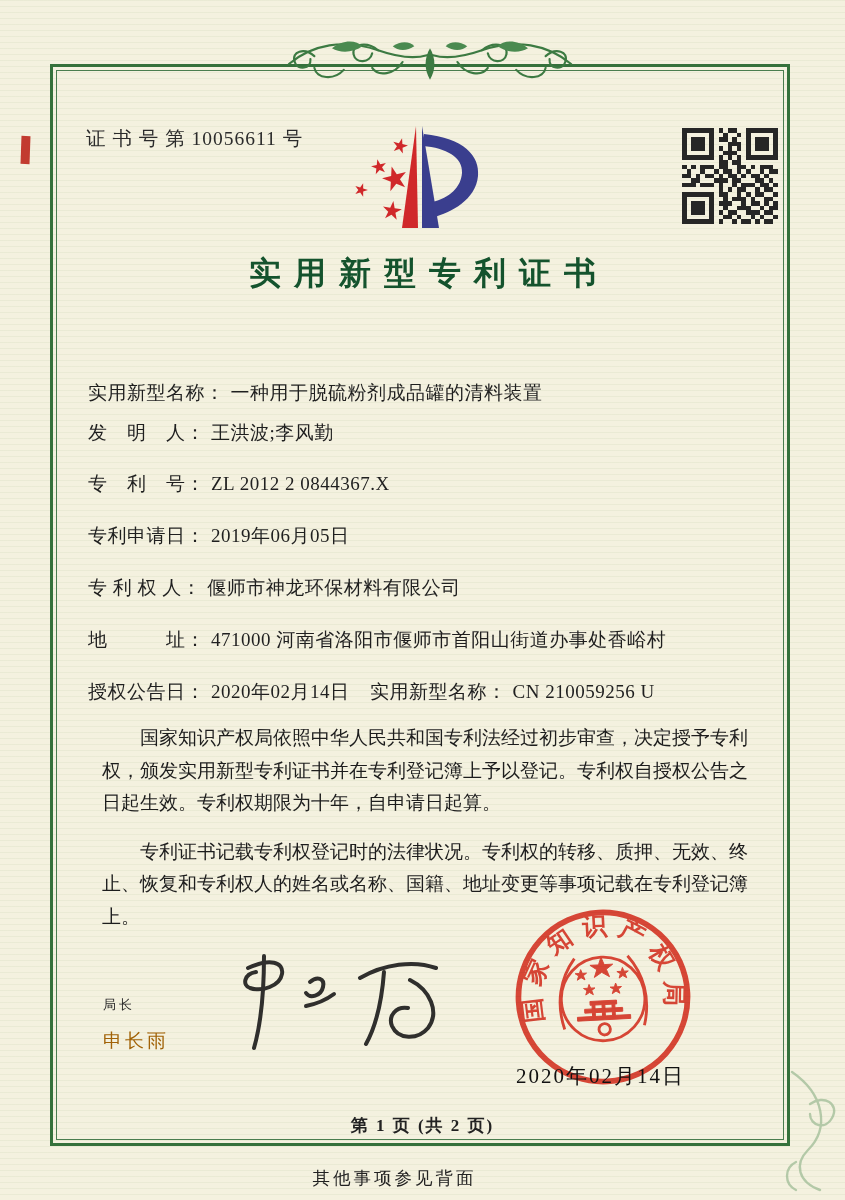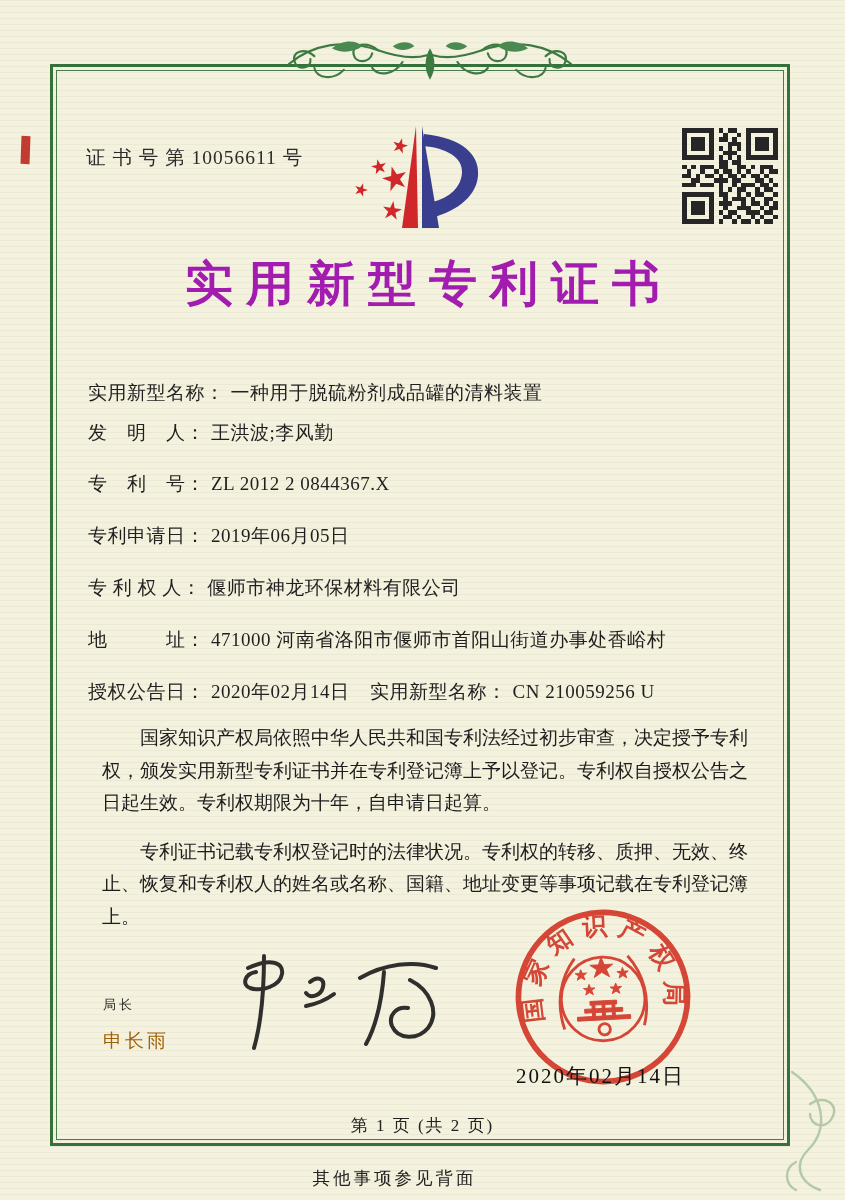--- a/index.html
+++ b/index.html
@@ -10,42 +10,42 @@
       #f4f1df;
     font-family:"Liberation Serif","DejaVu Serif",serif;
     color:#222;
   }
   .frame{
     position:absolute;left:50px;top:64px;width:740px;height:1082px;
     border:3px solid #35713b;box-sizing:border-box;
   }
   .frame-inner{position:absolute;inset:3px;border:1px solid #4a7d4e;}
   .abs{position:absolute;}
-  .certno{left:86px;top:144px;font-size:19.5px;letter-spacing:1px;color:#2b2b2b;}
+  .certno{left:86px;top:125px;font-size:19.5px;letter-spacing:1px;color:#2b2b2b;}
   .title{
-    left:0;right:0;top:252px;text-align:center;font-size:48px;font-weight:bold;
-    letter-spacing:13px;text-indent:13px;color:#a21caf;
+    left:0;right:0;top:252px;text-align:center;font-size:32px;font-weight:bold;
+    letter-spacing:13px;text-indent:13px;color:#14532d;
   }
   .row{left:88px;font-size:19px;color:#1f1f1f;white-space:nowrap;}
   .row .lab{letter-spacing:.5px;}
   .row .val{margin-left:6px;letter-spacing:.5px;}
   .grant2{position:absolute;left:282px;top:0;}
   .paras{
     left:86px;top:706px;width:678px;font-size:19px;line-height:32.5px;
     text-align:justify;color:#1d1d1d;
   }
   .paras p{margin:16px;text-indent:2em;}
   .sig-title{left:103px;top:996px;font-size:13px;letter-spacing:3px;
     font-family:"Liberation Sans","DejaVu Sans",sans-serif;color:#2a2a2a;}
   .sig-name{left:103px;top:1028px;font-size:19px;letter-spacing:3px;
     font-family:"Liberation Sans","DejaVu Sans",sans-serif;color:#a16207;}
   .seal-wrap{left:508px;top:902px;width:190px;height:190px;transform:rotate(-3deg);
     opacity:.92;mix-blend-mode:multiply;}
   .seal-date{left:516px;top:1062px;font-size:21px;letter-spacing:2px;color:#111;}
-  .pagenum{left:0;right:0;top:1114px;text-align:center;font-size:17px;color:#222;letter-spacing:2px;}
+  .pagenum{left:0;right:0;top:1114px;text-align:center;font-size:17px;color:#222;letter-spacing:2px;font-weight:bold;}
   .footnote{left:0;right:0;top:1166px;text-align:center;font-size:17.5px;color:#222;
     letter-spacing:3px;transform:translateX(-28px);}
   .qr{left:680px;top:126px;width:100px;height:100px;padding:2px;}
   .qr-grid{display:grid;width:96px;height:96px;
     grid-template-columns:repeat(21,1fr);grid-template-rows:repeat(21,1fr);}
   .qr-grid .m{background:#262626;}
   .edge-mark{left:21px;top:136px;width:9px;height:28px;background:#c23b30;transform:rotate(2deg);}
   .ornament{left:283px;top:34px;width:294px;height:60px;}
   .flourish{left:782px;top:1066px;width:62px;height:132px;opacity:.65;}
   svg{display:block;}

